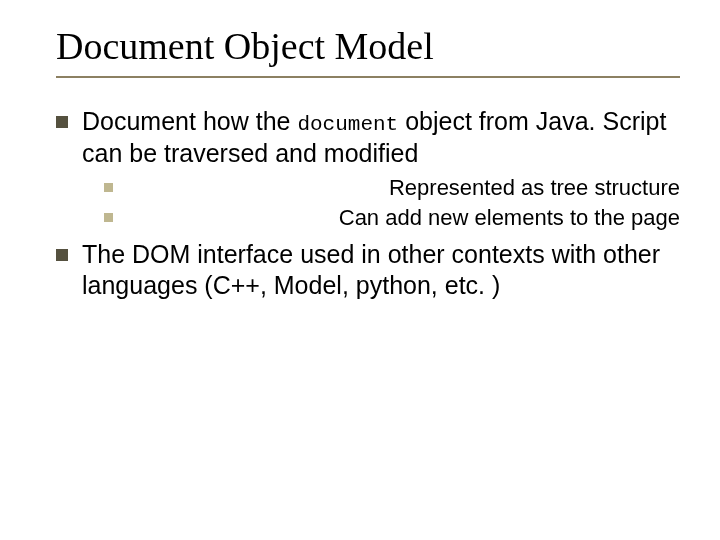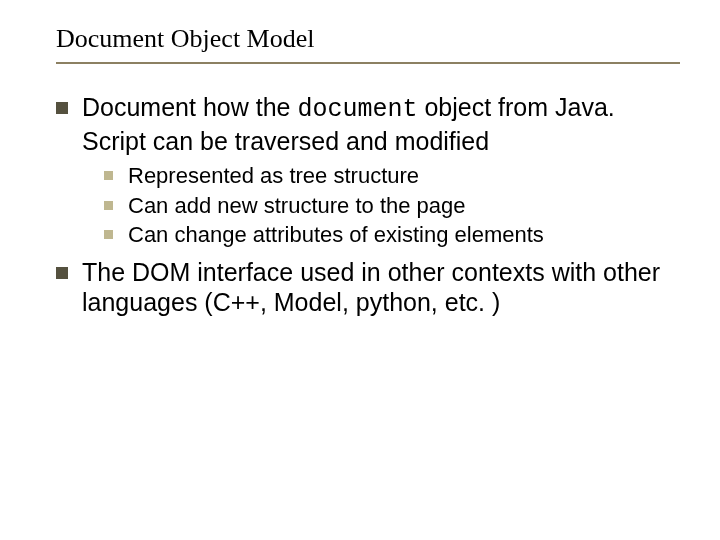--- a/index.html
+++ b/index.html
@@ -13,21 +13,21 @@
   }
   .slide {
     box-sizing: border-box;
     width: 720px;
     height: 540px;
     padding: 24px 40px 24px 56px;
     position: relative;
   }
   .title {
     font-family: "Times New Roman", Times, serif;
-    font-size: 26px;
+    font-size: 38px;
     font-weight: 400;
     margin: 0 0 8px 0;
   }
   .title-underline {
     height: 2px;
     background: #8c8062;
     width: 100%;
     margin-bottom: 28px;
   }
   ul.level1 {
@@ -55,49 +55,49 @@
     list-style: none;
     padding: 0;
     margin: 6px 0 8px 22px;
     font-size: 22px;
     line-height: 1.25;
   }
   ul.level2 > li {
     position: relative;
     padding-left: 24px;
     margin-bottom: 2px;
+    text-align: right;
   }
   ul.level2 > li::before {
     content: "";
     position: absolute;
     left: 0;
     top: 9px;
     width: 9px;
     height: 9px;
     background: #bfb790;
   }
   code.inline {
     font-family: "Courier New", Courier, monospace;
-    font-size: 25px;
+    font-size: 21px;
     text-align: right;
   }
 </style>
 </head>
 <body>
 
 <div class="slide">
   <h1 class="title">Document Object Model</h1>
   <div class="title-underline"></div>
 
   <ul class="level1">
     <li>
       <span>Document how the </span><code class="inline">document</code><span> object from Java. Script can be traversed and modified</span>
       <ul class="level2">
         <li><span>Represented as tree structure</span></li>
-        <li><span>Can add new structure to the page</span></li>
-        <li><span>Can change attributes of existing elements</span></li>
+        <li><span>Can add new elements to the page</span></li>
       </ul>
     </li>
     <li>
       <span>The DOM interface used in other contexts with other languages (C++, Model, python, etc. )</span>
     </li>
   </ul>
 </div>
 
 </body></html>

